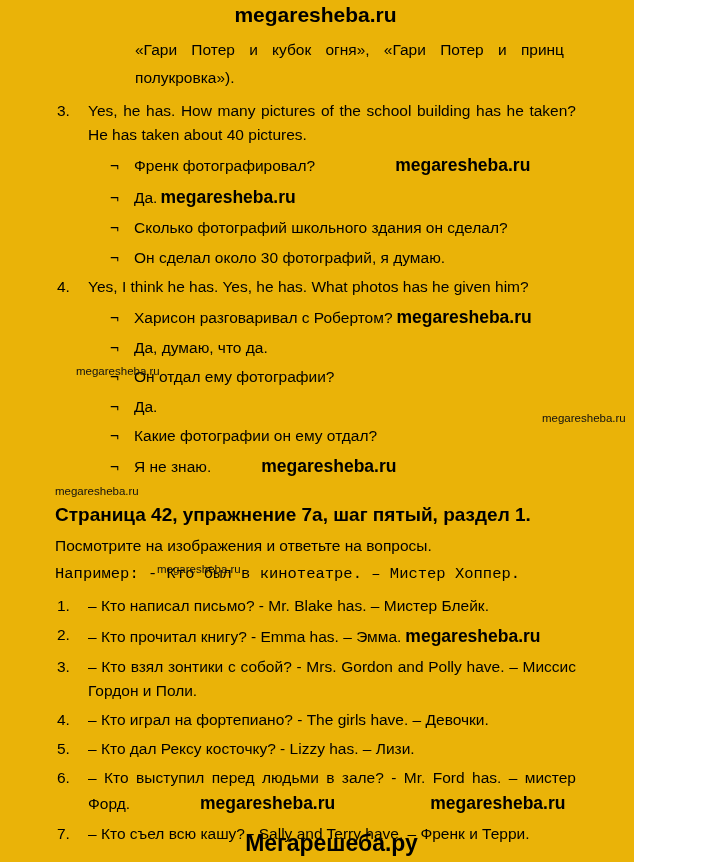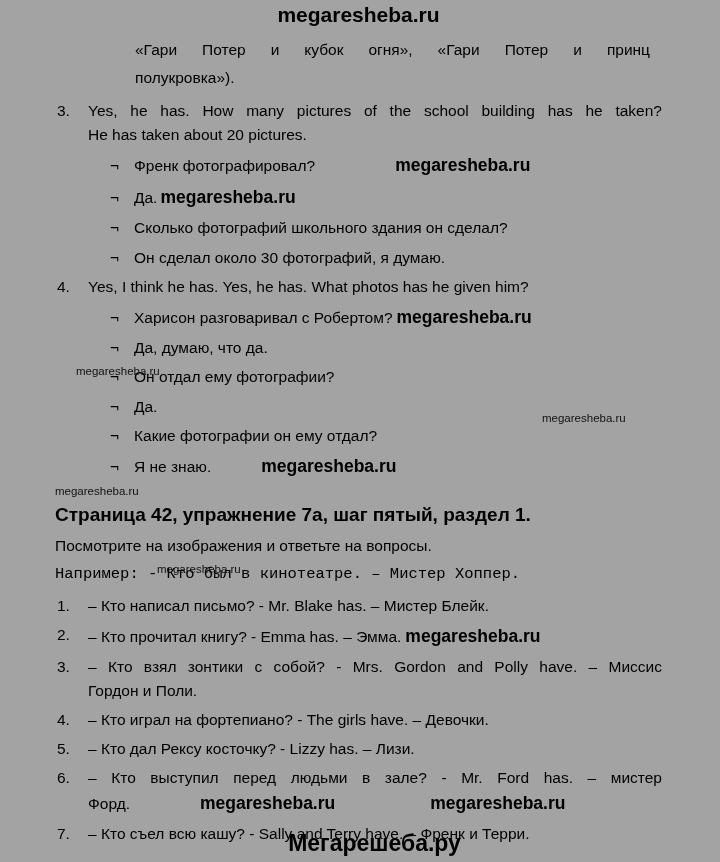--- a/index.html
+++ b/index.html
@@ -2,21 +2,21 @@
 <html><head>
 <meta charset="utf-8">
 <style>
   * { margin:0; padding:0; box-sizing:border-box; }
   html,body { background:#ffffff; }
   body {
     width:720px; height:862px; overflow:hidden;
     font-family:"Liberation Sans", sans-serif;
     font-size:15.5px; color:#000;
   }
-  .page { position:relative; width:720px; height:862px; padding:3px 58px 0 55px; background:#a3a3a3; }
+  .page { position:relative; width:634px; height:862px; padding:3px 58px 0 55px; background:#eab308; }
 
   .top-wm { text-align:center; font-weight:700; font-size:21px; margin-bottom:9px; }
 
   .cont { margin:0 12px 7px 80px; line-height:1.8; text-align:justify; }
 
   .num-row { display:flex; margin-bottom:5px; }
   .num { flex:0 0 33px; padding-left:2px; line-height:1.55; }
   .itext { flex:1; text-align:justify; line-height:1.55; }
   .jline { display:block; text-align:justify; text-align-last:justify; }
 
@@ -59,21 +59,21 @@
 
   <p class="cont">
     <span class="jline">«Гари Потер и кубок огня», «Гари Потер и принц</span>
     <span>полукровка»).</span>
   </p>
 
   <div class="num-row">
     <span class="num">3.</span>
     <p class="itext">
       <span class="jline">Yes, he has. How many pictures of the school building has he taken?</span>
-      <span>He has taken about 20 pictures.</span>
+      <span>He has taken about 40 pictures.</span>
     </p>
   </div>
 
   <div class="dialog">
     <div class="dline">
       <span class="marker">¬</span><span>Френк фотографировал?</span><span class="wm gap80">megaresheba.ru</span>
     </div>
     <div class="dline">
       <span class="marker">¬</span><span>Да.</span><span class="wm gap3">megaresheba.ru</span>
     </div>

